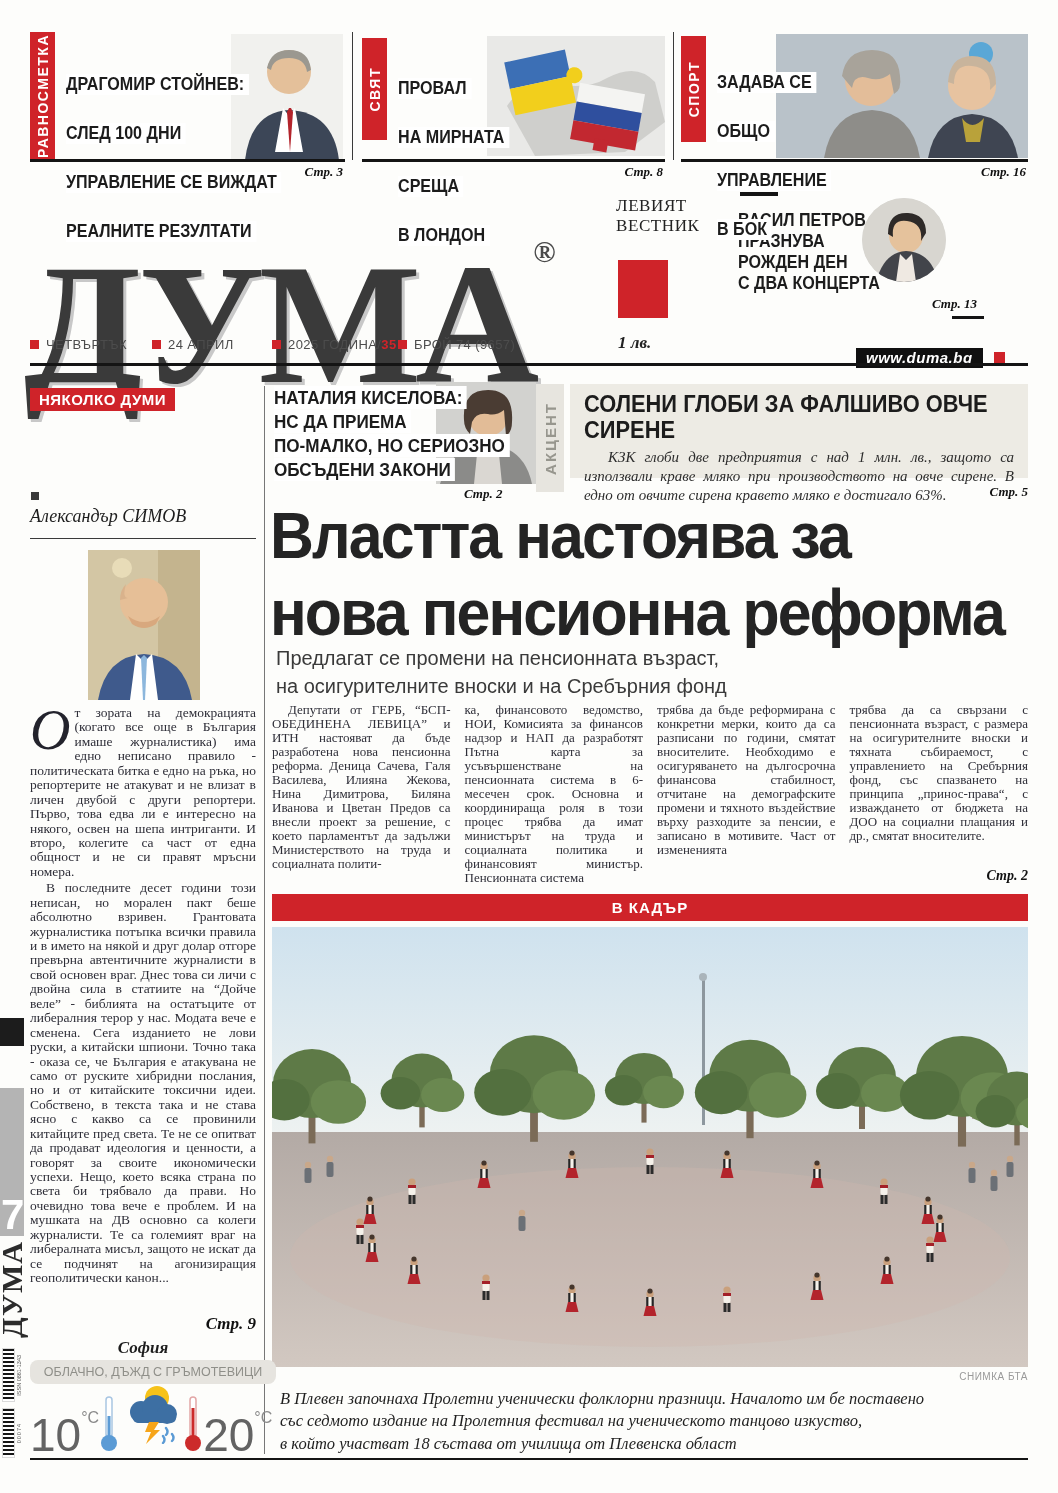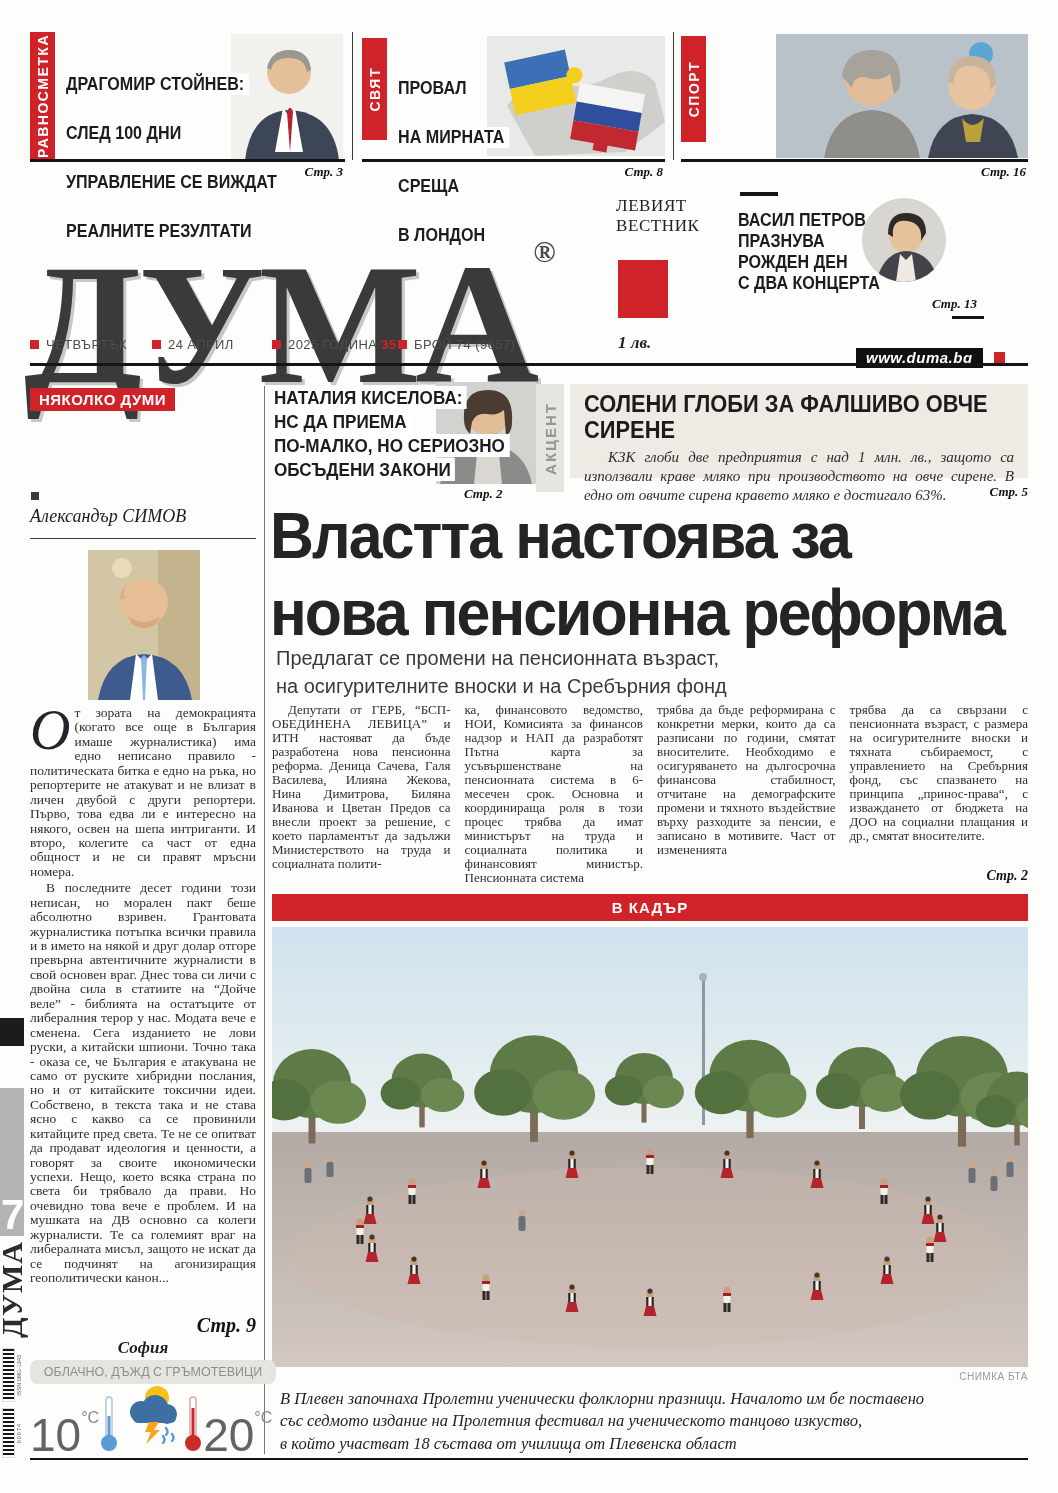--- a/index.html
+++ b/index.html
@@ -125,20 +125,26 @@
         <circle cx="205" cy="20" r="12" fill="#5aa7d6"></circle>
         <circle cx="95" cy="46" r="26" fill="#e3bd99"></circle>
         <path d="M66 42 q4 -26 30 -26 q26 0 28 26 q2 14 -6 18 l-4 -20 q-10 8 -22 4 q-14 -4 -16 10 Z" fill="#a8a39a"></path>
         <path d="M48 124 q8 -46 48 -48 q40 2 48 48 Z" fill="#8e8d89"></path>
         <circle cx="196" cy="52" r="24" fill="#e7c3a0"></circle>
         <path d="M172 48 q2 -26 24 -26 q24 0 24 28 l-6 6 q2 -22 -18 -24 q-18 -2 -18 18 Z" fill="#c8b49c"></path>
         <path d="M152 124 q8 -42 44 -44 q38 2 46 44 Z" fill="#3f4552"></path>
         <path d="M186 84 q10 14 22 0 l-4 24 h-14 Z" fill="#b9a23a"></path>
       </svg>
     </div>
+    <div class="abs" style="left:36px;top:14px;z-index:2;">
+      <div class="teaser-line"><span class="cond chip">ЗАДАВА СЕ</span></div>
+      <div class="teaser-line"><span class="cond chip">ОБЩО</span></div>
+      <div class="teaser-line"><span class="cond chip">УПРАВЛЕНИЕ</span></div>
+      <div class="teaser-line"><span class="cond chip">В БОК</span></div>
+    </div>
     <div class="abs thickrule" style="left:0;bottom:16px;width:100%;height:3px;"></div>
     <div class="abs pageref" style="right:2px;bottom:-2px;">Стр. 16</div>
   </div>
 
   <div class="abs" style="left:24px;top:176px;font-family:'Liberation Serif',serif;font-weight:bold;
               font-size:172px;line-height:152px;letter-spacing:-6px;color:#3a3a3a;
               text-shadow:3px 3px 0 #c8c8c8;white-space:nowrap;">
     <span>ДУМА</span><sup style="font-size:30px;letter-spacing:0;vertical-align:120px;color:#4a4a4a;text-shadow:none;">®</sup>
   </div>
   <div class="abs serif" style="left:616px;top:196px;font-size:17px;font-weight:500;line-height:20px;letter-spacing:.6px;color:#222;">
@@ -209,21 +215,21 @@
       <path d="M48 104 l8 8 l8 -8 l6 46 h-28 Z" fill="#fff"></path>
       <path d="M53 108 l3 -3 l3 3 l-2 42 h-2 Z" fill="#8db7dd"></path>
       <path d="M40 66 q16 12 32 0 l-4 8 q-12 8 -24 0 Z" fill="#d8a87e"></path>
     </svg>
   </div>
   <div class="abs serif" style="left:30px;top:706px;width:226px;height:606px;overflow:hidden;
               font-size:13.5px;line-height:1.07;text-align:justify;color:var(--body);">
     <p><span style="float:left;font-size:56px;line-height:44px;padding:2px 4px 0 0;font-style:italic;color:#23232c;">О</span><span>т зората на демокрацията (когато все още в България имаше журналистика) има едно неписано правило - политическата битка е едно на ръка, но репортерите не атакуват и не влизат в личен двубой с други репортери. Първо, това едва ли е интересно на някого, освен на шепа интриганти. И второ, колегите са част от една общност и не си правят мръсни номера.</span></p>
     <p style="text-indent:16px;margin-top:2px;"><span>В последните десет години този неписан, но морален пакт беше абсолютно взривен. Грантовата журналистика потъпка всички правила и в името на някой и друг долар отгоре превърна автентичните журналисти в свой основен враг. Днес това си личи с двойна сила в статиите на “Дойче веле” - библията на остатъците от либералния терор у нас. Модата вече е сменена. Сега изданието не лови руски, а китайски шпиони. Точно така - оказа се, че България е атакувана не само от руските хибридни послания, но и от китайските токсични идеи. Собствено, в текста така и не става ясно с какво са се провинили китайците пред света. Те не се опитват да продават идеология и ценности, а говорят за своите икономически успехи. Нещо, което всяка страна по света би трябвало да прави. Но очевидно това вече е проблем. И на мушката на ДВ основно са колеги журналисти. Те са големият враг на либералната мисъл, защото не искат да се подчинят на агонизиращия геополитически канон...</span></p>
   </div>
-  <div class="abs pageref" style="left:30px;top:1314px;width:226px;text-align:right;font-size:20px;">Стр. 9</div>
+  <div class="abs pageref" style="left:30px;top:1314px;width:226px;text-align:right;font-size:17px;">Стр. 9</div>
 
   <div class="abs thinrule" style="left:264px;top:386px;width:1px;height:1068px;background:#777;"></div>
 
   <div class="abs" style="left:274px;top:382px;width:262px;height:112px;">
     <div class="abs photo-frame" style="left:162px;top:0;width:100px;height:102px;background:#cfcfcc;">
       <svg width="100" height="102" viewBox="0 0 100 102">
         <rect width="100" height="102" fill="#d2d2cf"></rect>
         <circle cx="52" cy="34" r="20" fill="#e2bc97"></circle>
         <path d="M28 38 q-2 -30 24 -30 q26 0 24 32 q0 10 -6 14 l-2 -26 q-8 6 -16 4 q-12 -2 -16 8 l-2 12 q-6 -6 -6 -14 Z" fill="#4a3c33"></path>
         <path d="M4 102 q10 -38 46 -40 q38 2 46 40 Z" fill="#8b8b89"></path>

